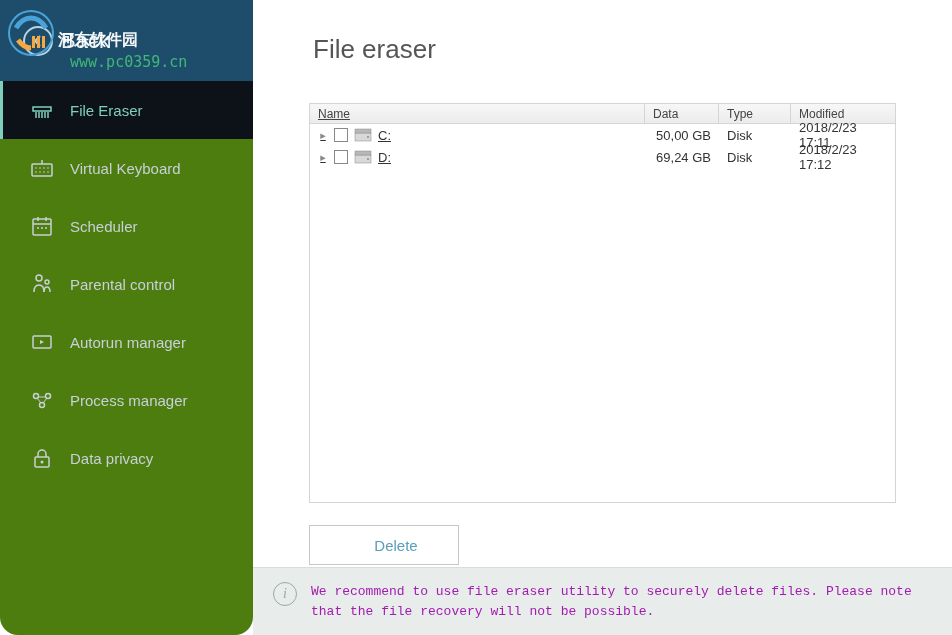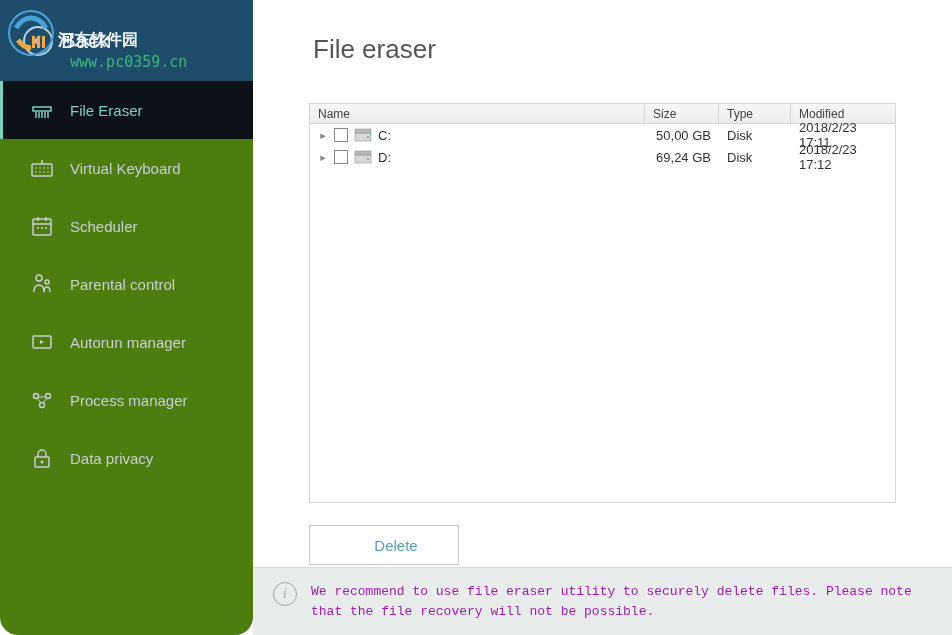--- a/index.html
+++ b/index.html
@@ -123,21 +123,21 @@
       font-size: 12px;
       color: #444;
     }
     .th {
       padding: 2px 8px;
       border-right: 1px solid #d5d5d5;
       display: flex;
       align-items: center;
     }
     .th:last-child { border-right: none; }
-    .col-name { width: 335px; }
+    .col-name { width: 335px; text-decoration: underline; }
     .col-size { width: 74px; }
     .col-type { width: 72px; text-align: center; }
     .col-modified { flex: 1; }
     .table-body {
       font-size: 13px;
       color: #333;
     }
     .table-row {
       display: flex;
       height: 22px;
@@ -320,21 +320,21 @@
     </div>
   </div>
 </div>
 
 <div class="main">
   <h1 class="page-title">File eraser</h1>
 
   <div class="table-container">
     <div class="table-header">
       <div class="th col-name">Name</div>
-      <div class="th col-size">Size</div>
+      <div class="th col-size">Data</div>
       <div class="th col-type">Type</div>
       <div class="th col-modified">Modified</div>
     </div>
     <div class="table-body">
       <div class="table-row">
         <div class="td col-name">
           <span class="expand-icon">▸</span>
           <span class="checkbox"></span>
           <span class="disk-icon">
             <svg width="18" height="14" viewBox="0 0 18 14">

